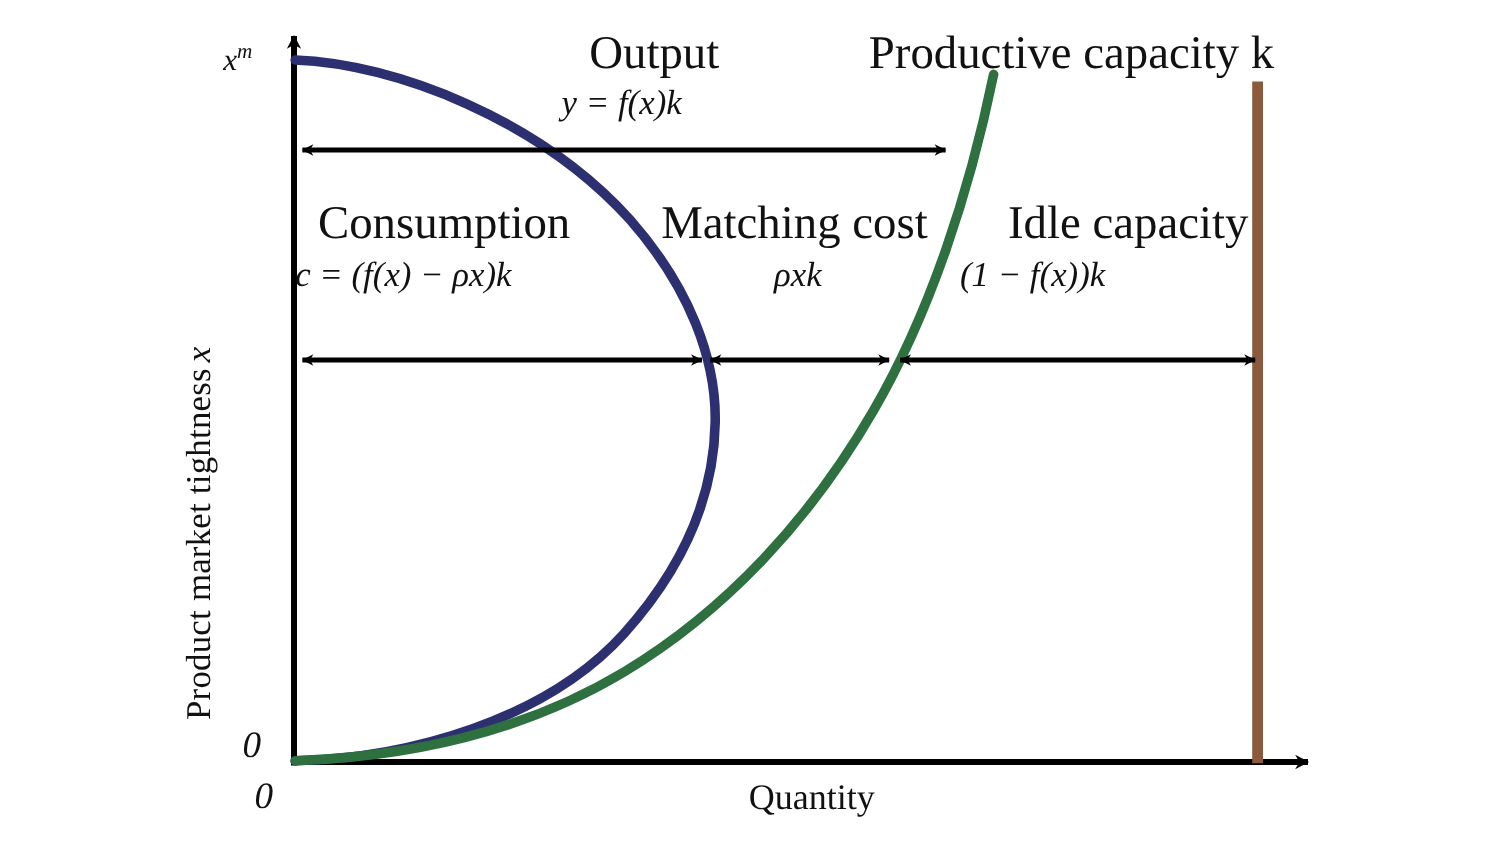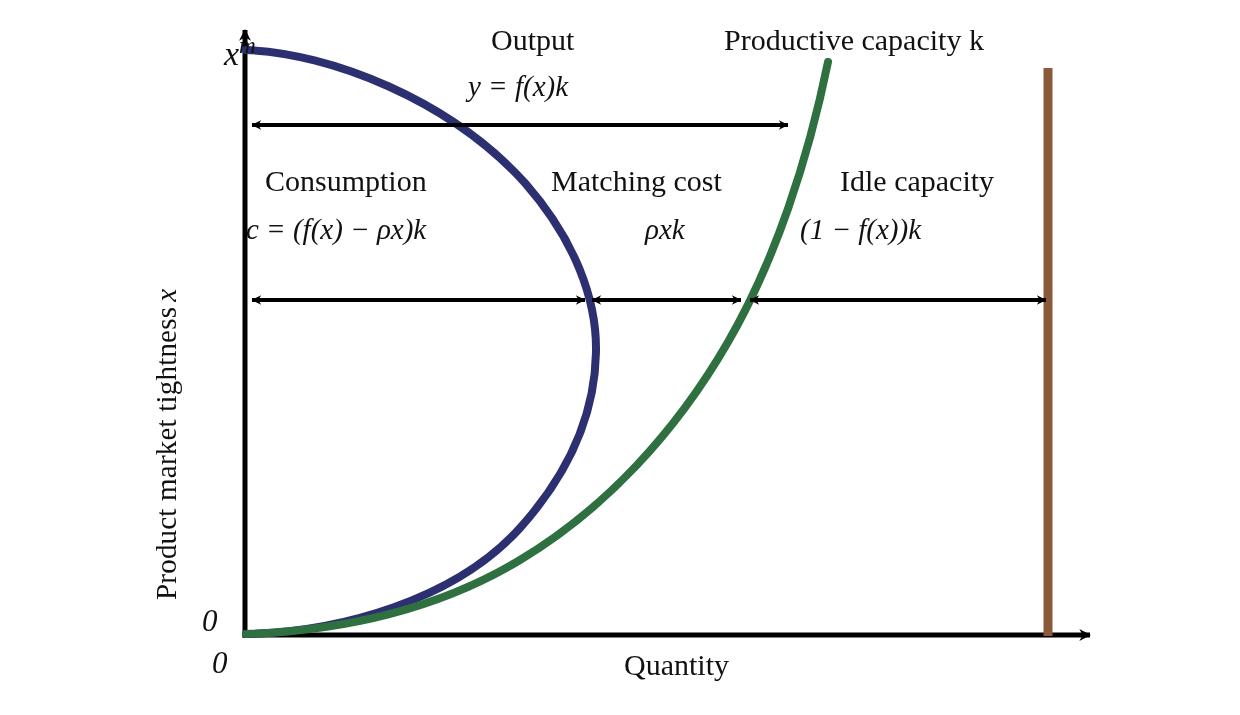--- a/index.html
+++ b/index.html
@@ -63,33 +63,32 @@
   }
   #x-origin-label {
     left: 212px;
     top: 647px;
     font-size: 31px;
     font-style: italic;
   }
   #y-max-label {
     left: 186px;
     top: 37px;
-    font-size: 34px;
+    font-size: 26px;
     font-style: italic;
-    margin-left: 38px;
   }
   #y-max-label sup {
     font-size: 0.68em;
     font-style: italic;
     vertical-align: super;
     line-height: 0;
   }
 
   
-  .region-title { font-size: 30px; }
+  .region-title { font-size: 39px; }
   .region-formula { font-size: 29px; font-style: italic; text-align: right; }
 
   #output-title     { left: 491px; top: 25px; }
   #output-formula   { left: 468px; top: 72px; }
 
   #capacity-title   { left: 724px; top: 25px; }
 
   #consumption-title   { left: 265px; top: 166px; }
   #consumption-formula { left: 246px; top: 215px; }
 

